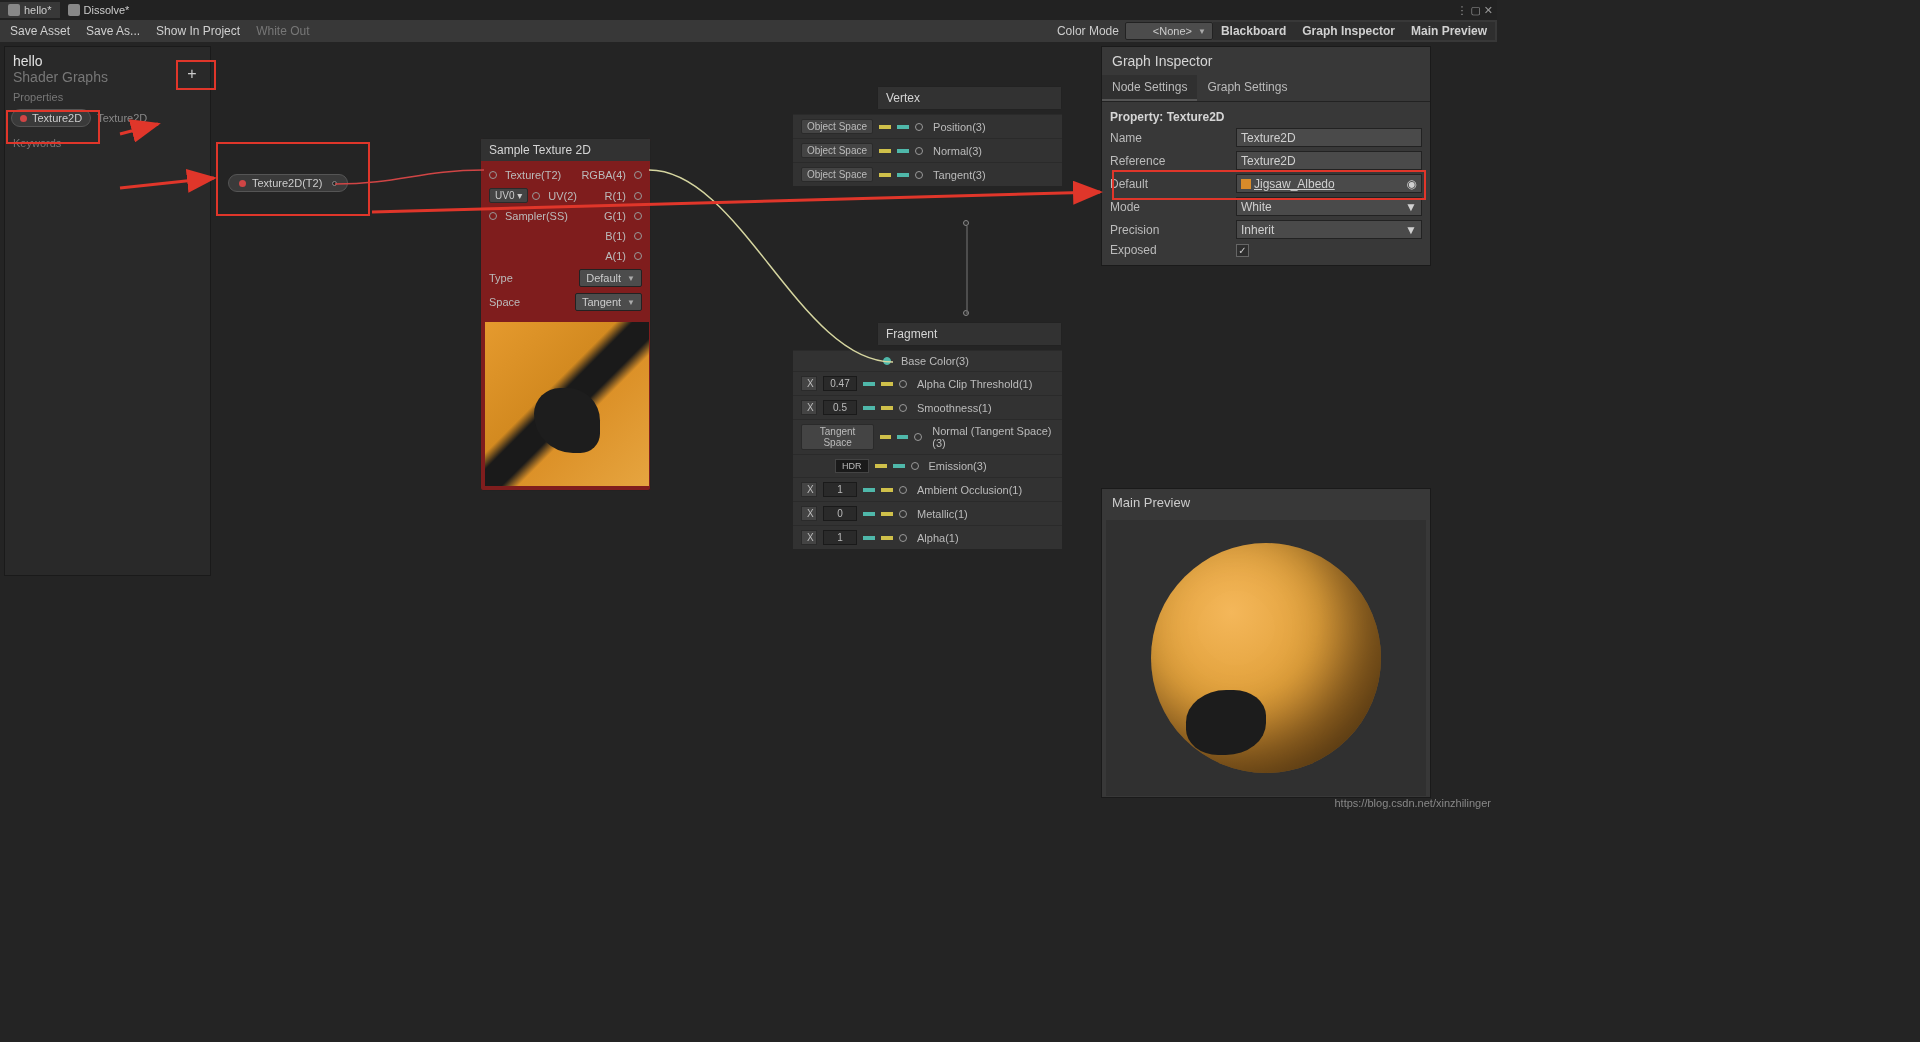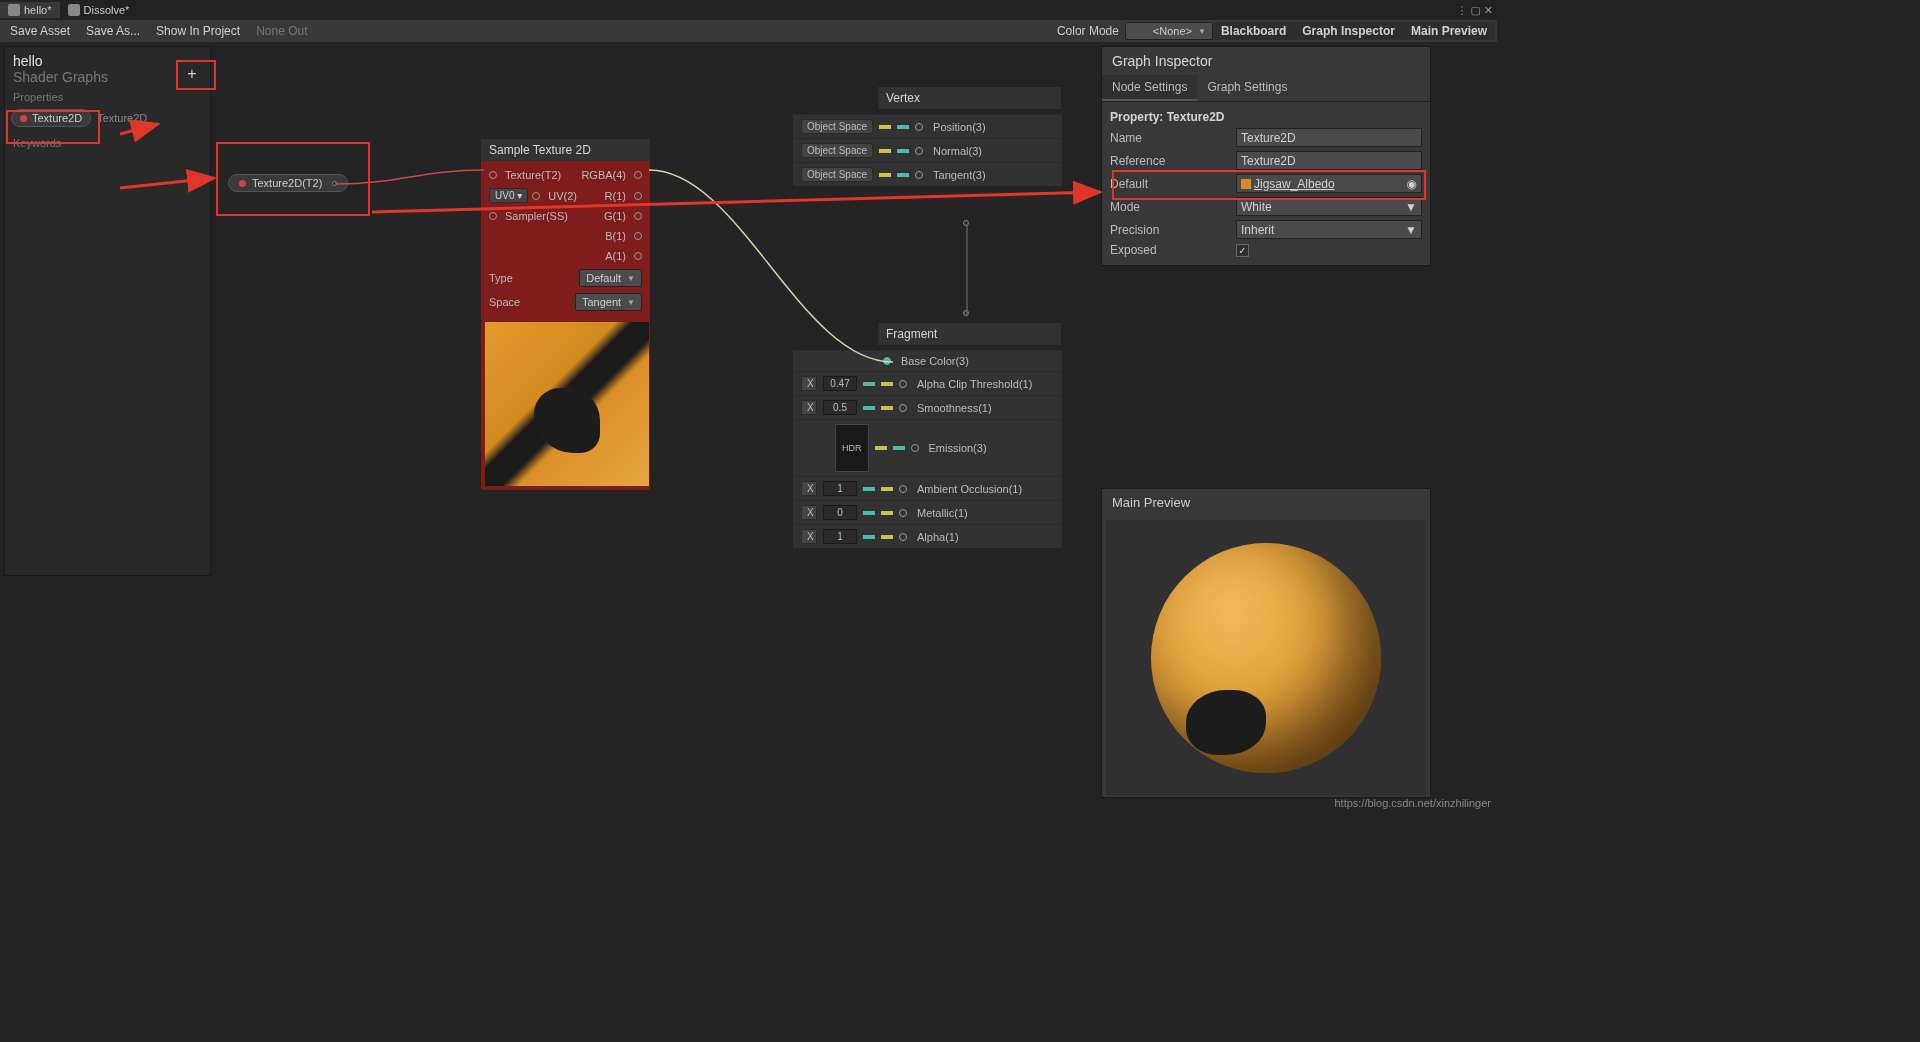--- a/index.html
+++ b/index.html
@@ -141,21 +141,21 @@
     color: #ccc;
     font-size: 10px;
     padding: 1px 5px;
     border-radius: 2px;
     border: 1px solid #2a2a2a;
   }
   .hdr-tag {
     background: #1a1a1a;
     color: #bbb;
     font-size: 9px;
-    padding: 18px 6px;
+    padding: 1px 6px;
     border: 1px solid #444;
   }
   .port { width: 8px; height: 8px; border-radius: 50%; border: 1px solid #999; display:inline-block; flex-shrink:0; }
   .port.out { margin-left: 4px; }
   .port.in { margin-right: 4px; }
   .preview-chip {
     width: 164px;
     height: 164px;
     margin: 4px;
     background: linear-gradient(135deg, #e59a2e 0%, #d38a20 40%, #1a1a1a 45%, #1a1a1a 55%, #dc9128 60%, #e6a540 100%);
@@ -321,21 +321,21 @@
     <span>▢</span>
     <span>✕</span>
   </div>
 </div>
 
 <div class="toolbar">
   <div class="tb-left">
     <span class="tb-btn">Save Asset</span>
     <span class="tb-btn">Save As...</span>
     <span class="tb-btn">Show In Project</span>
-    <span class="tb-btn dim">None Out</span>
+    <span class="tb-btn dim">White Out</span>
   </div>
   <div class="tb-right">
     <span class="tb-label">Color Mode</span>
     <div class="select" style="min-width:88px">
       <span>&lt;None&gt;</span>
       <span class="tri">▼</span>
     </div>
     <span class="tb-btn pressed">Blackboard</span>
     <span class="tb-btn pressed">Graph Inspector</span>
     <span class="tb-btn pressed">Main Preview</span>
@@ -476,20 +476,27 @@
       <span class="port in"></span>
       <span class="port-lbl">Alpha Clip Threshold(1)</span>
     </div>
     <div class="master-row">
       <span class="x-btn">X</span>
       <span class="num-field">0.5</span>
       <span class="bar-seg" style="background:#4fb8aa"></span>
         <span class="bar-seg" style="background:#cfc04a"></span>
       <span class="port in"></span>
       <span class="port-lbl">Smoothness(1)</span>
+    </div>
+    <div class="master-row">
+      <span class="tag">Tangent Space</span>
+      <span class="bar-seg" style="background:#cfc04a"></span>
+        <span class="bar-seg" style="background:#4fb8aa"></span>
+      <span class="port in"></span>
+      <span class="port-lbl">Normal (Tangent Space)(3)</span>
     </div>
     <div class="master-row">
       <span style="width:28px"></span>
       <span class="hdr-tag">HDR</span>
       <span class="bar-seg" style="background:#cfc04a"></span>
         <span class="bar-seg" style="background:#4fb8aa"></span>
       <span class="port in"></span>
       <span class="port-lbl">Emission(3)</span>
     </div>
     <div class="master-row">

